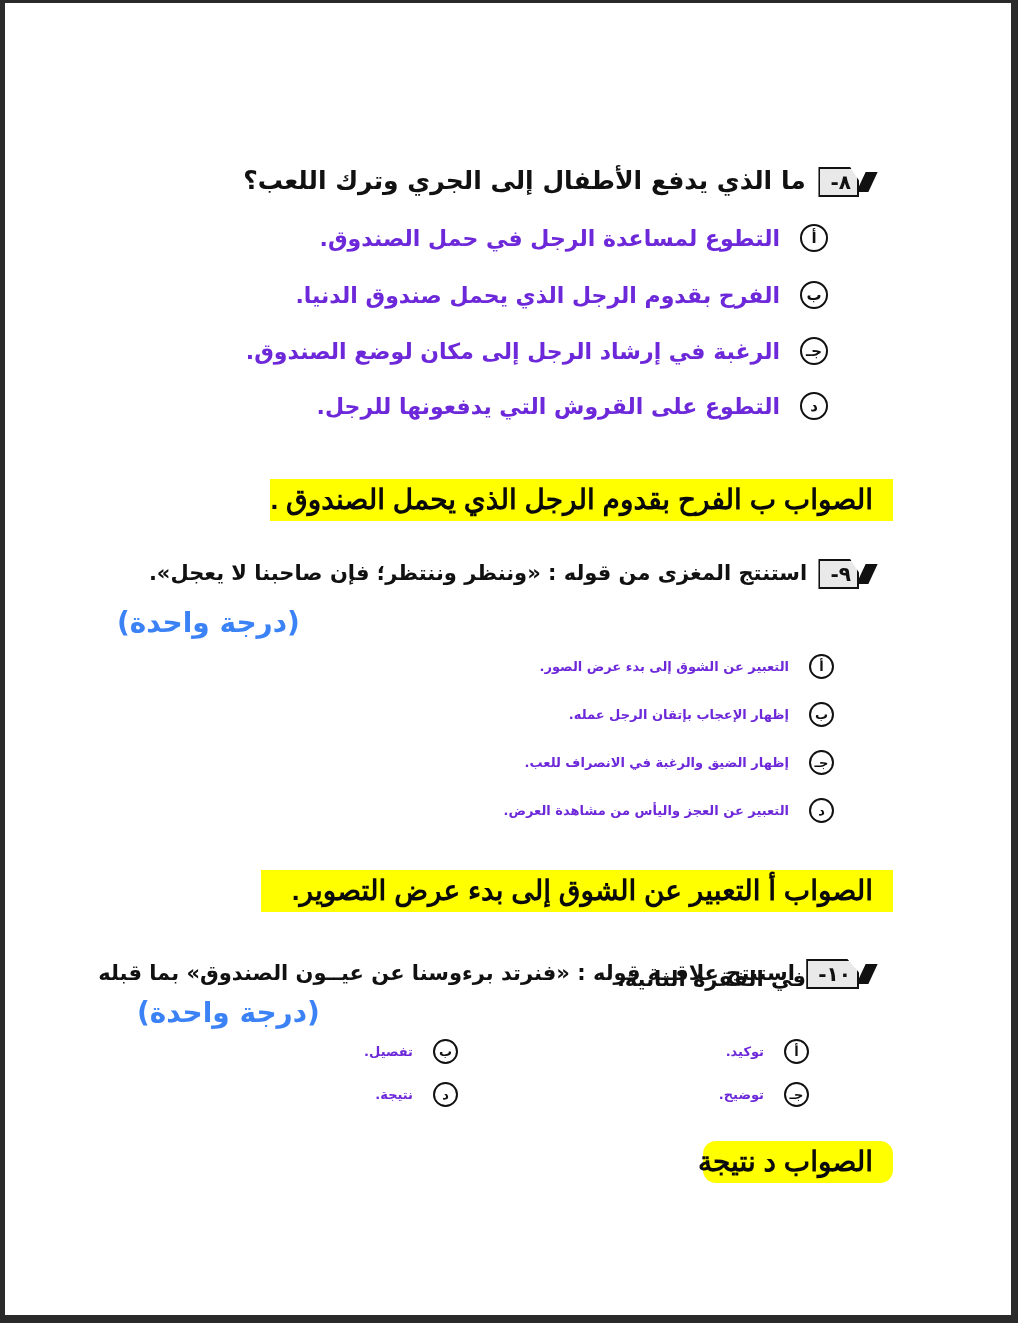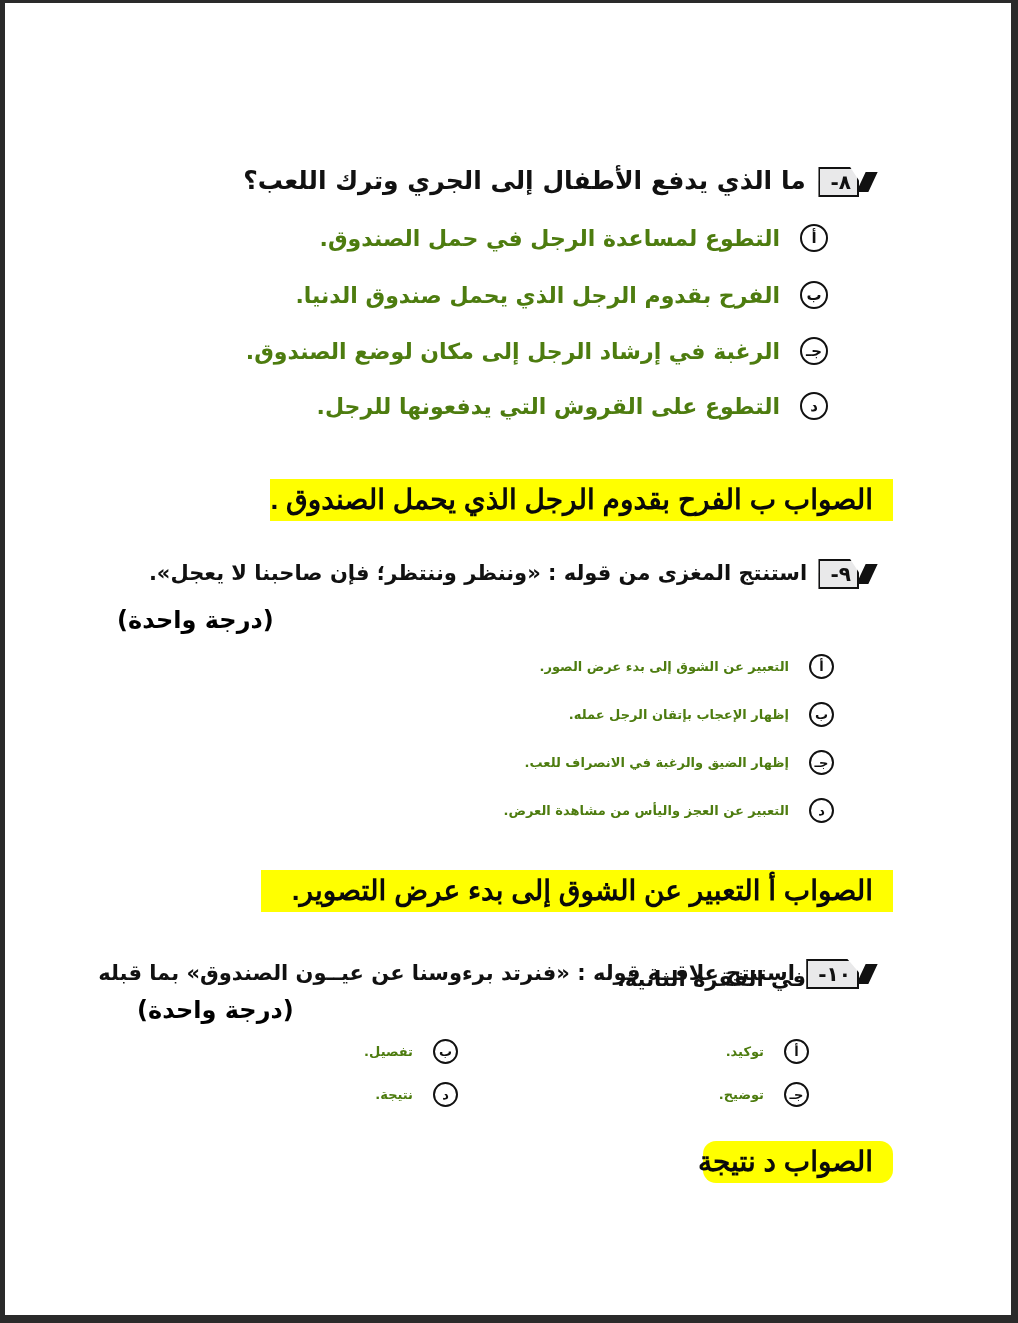--- a/index.html
+++ b/index.html
@@ -30,29 +30,29 @@
     display: inline-block; width: 12px; height: 20px; vertical-align: middle;
     background: #111; transform: skewX(-25deg); margin-left: 2px;
   }
   .opt { display: flex; flex-direction: row-reverse; align-items: center; gap: 20px; }
   .circ {
     width: 28px; height: 28px; border: 2px solid #111; border-radius: 50%;
     box-sizing: border-box; display: flex; align-items: center; justify-content: center;
     font-size: 15px; font-weight: bold; color: #111; flex: none;
   }
   .circ.sm { width: 25px; height: 25px; font-size: 13px; }
-  .opt-text { font-weight: bold; color: #4d7c0f; font-size: 22px; direction: rtl; white-space: nowrap; }
+  .opt-text { font-weight: bold; color: #6d28d9; font-size: 22px; direction: rtl; white-space: nowrap; }
   .opt-text.sm { font-size: 13px; }
   .answer {
     background: #ffff00; color: #0a0a0a; font-weight: bold;
     font-size: 28px; line-height: 42px; height: 42px;
     direction: rtl; text-align: right; white-space: nowrap; padding: 0 20px; box-sizing: border-box;
     font-family: "Liberation Sans", sans-serif;
   }
-  .grade { font-weight: bold; color: #000000; font-size: 24px; direction: rtl; white-space: nowrap; }
+  .grade { font-weight: bold; color: #3b82f6; font-size: 28px; direction: rtl; white-space: nowrap; }
 </style>
 </head>
 <body>
 
 <div class="page">
 
   <div class="abs rtl q-title" style="right:138px; top:162px;">
     <span class="qslash"></span><span class="qbadge"><span>٨</span>-</span>
     <span>ما الذي يدفع الأطفال إلى الجري وترك اللعب؟</span>
   </div>

